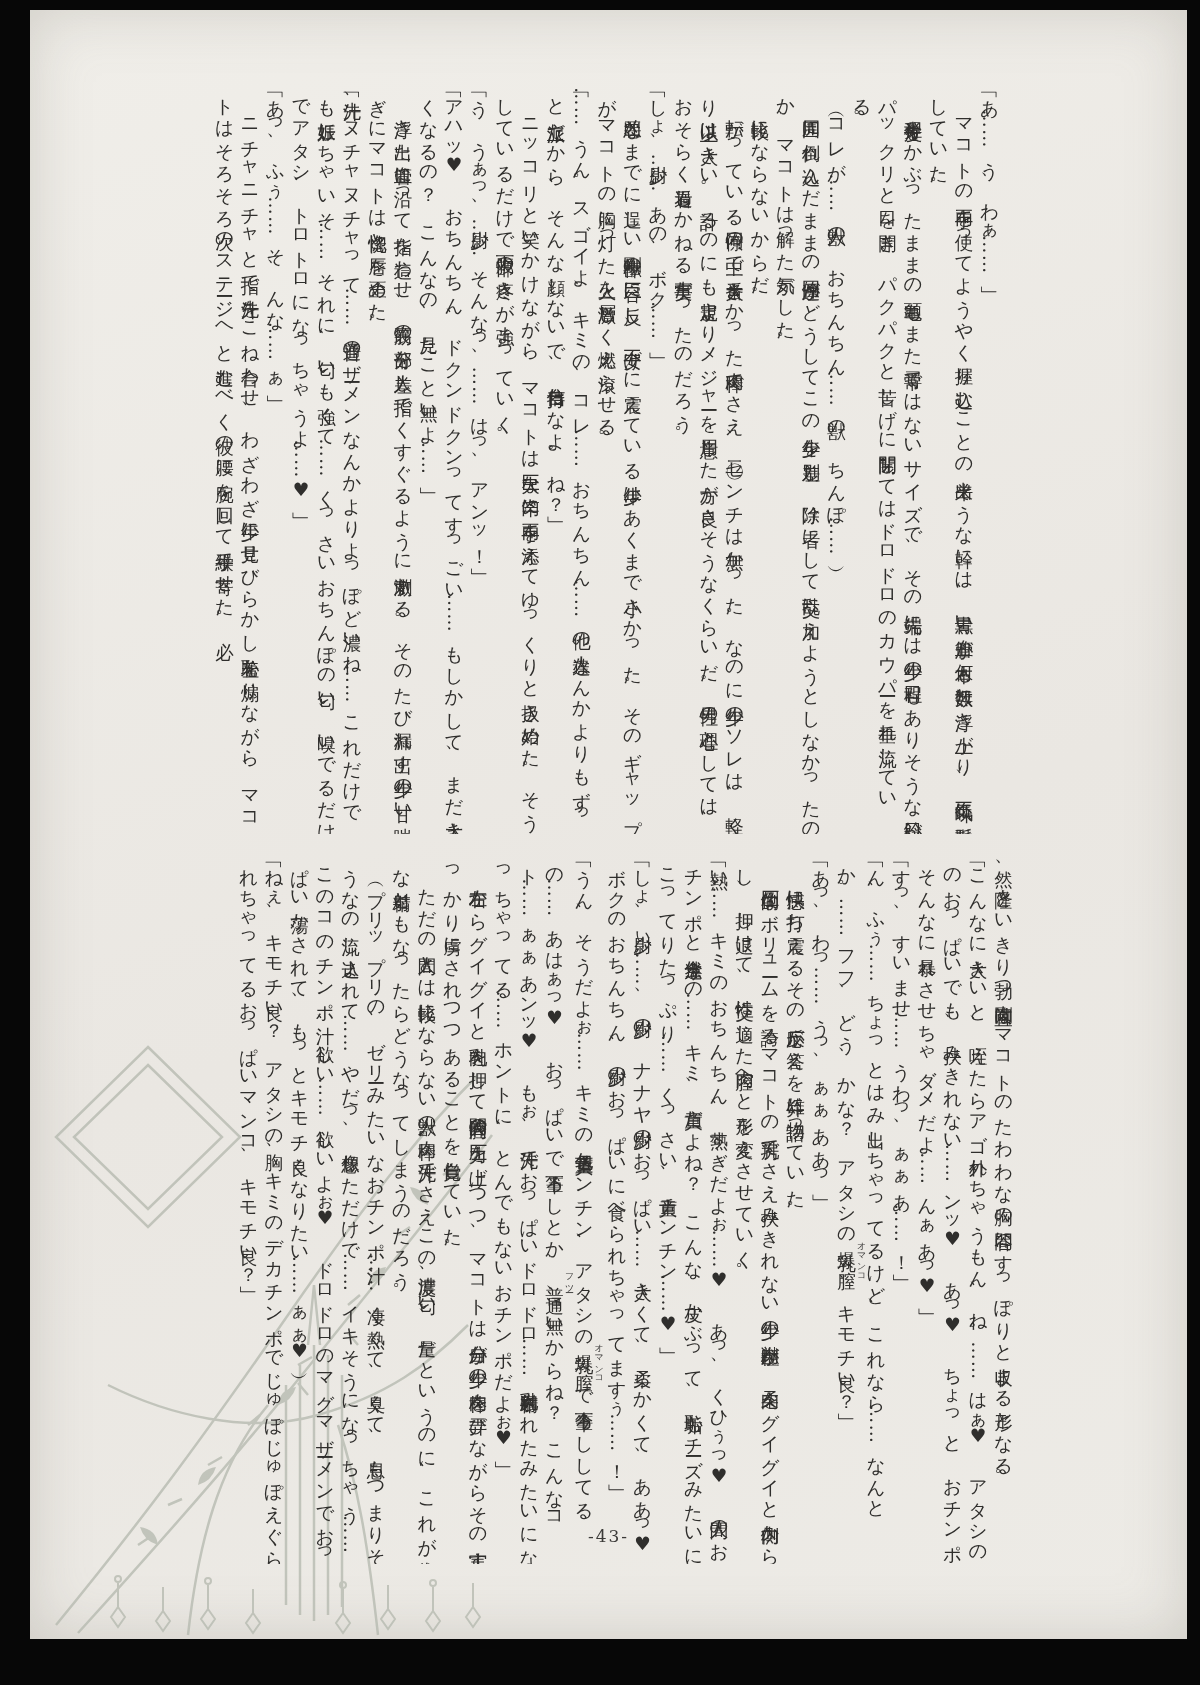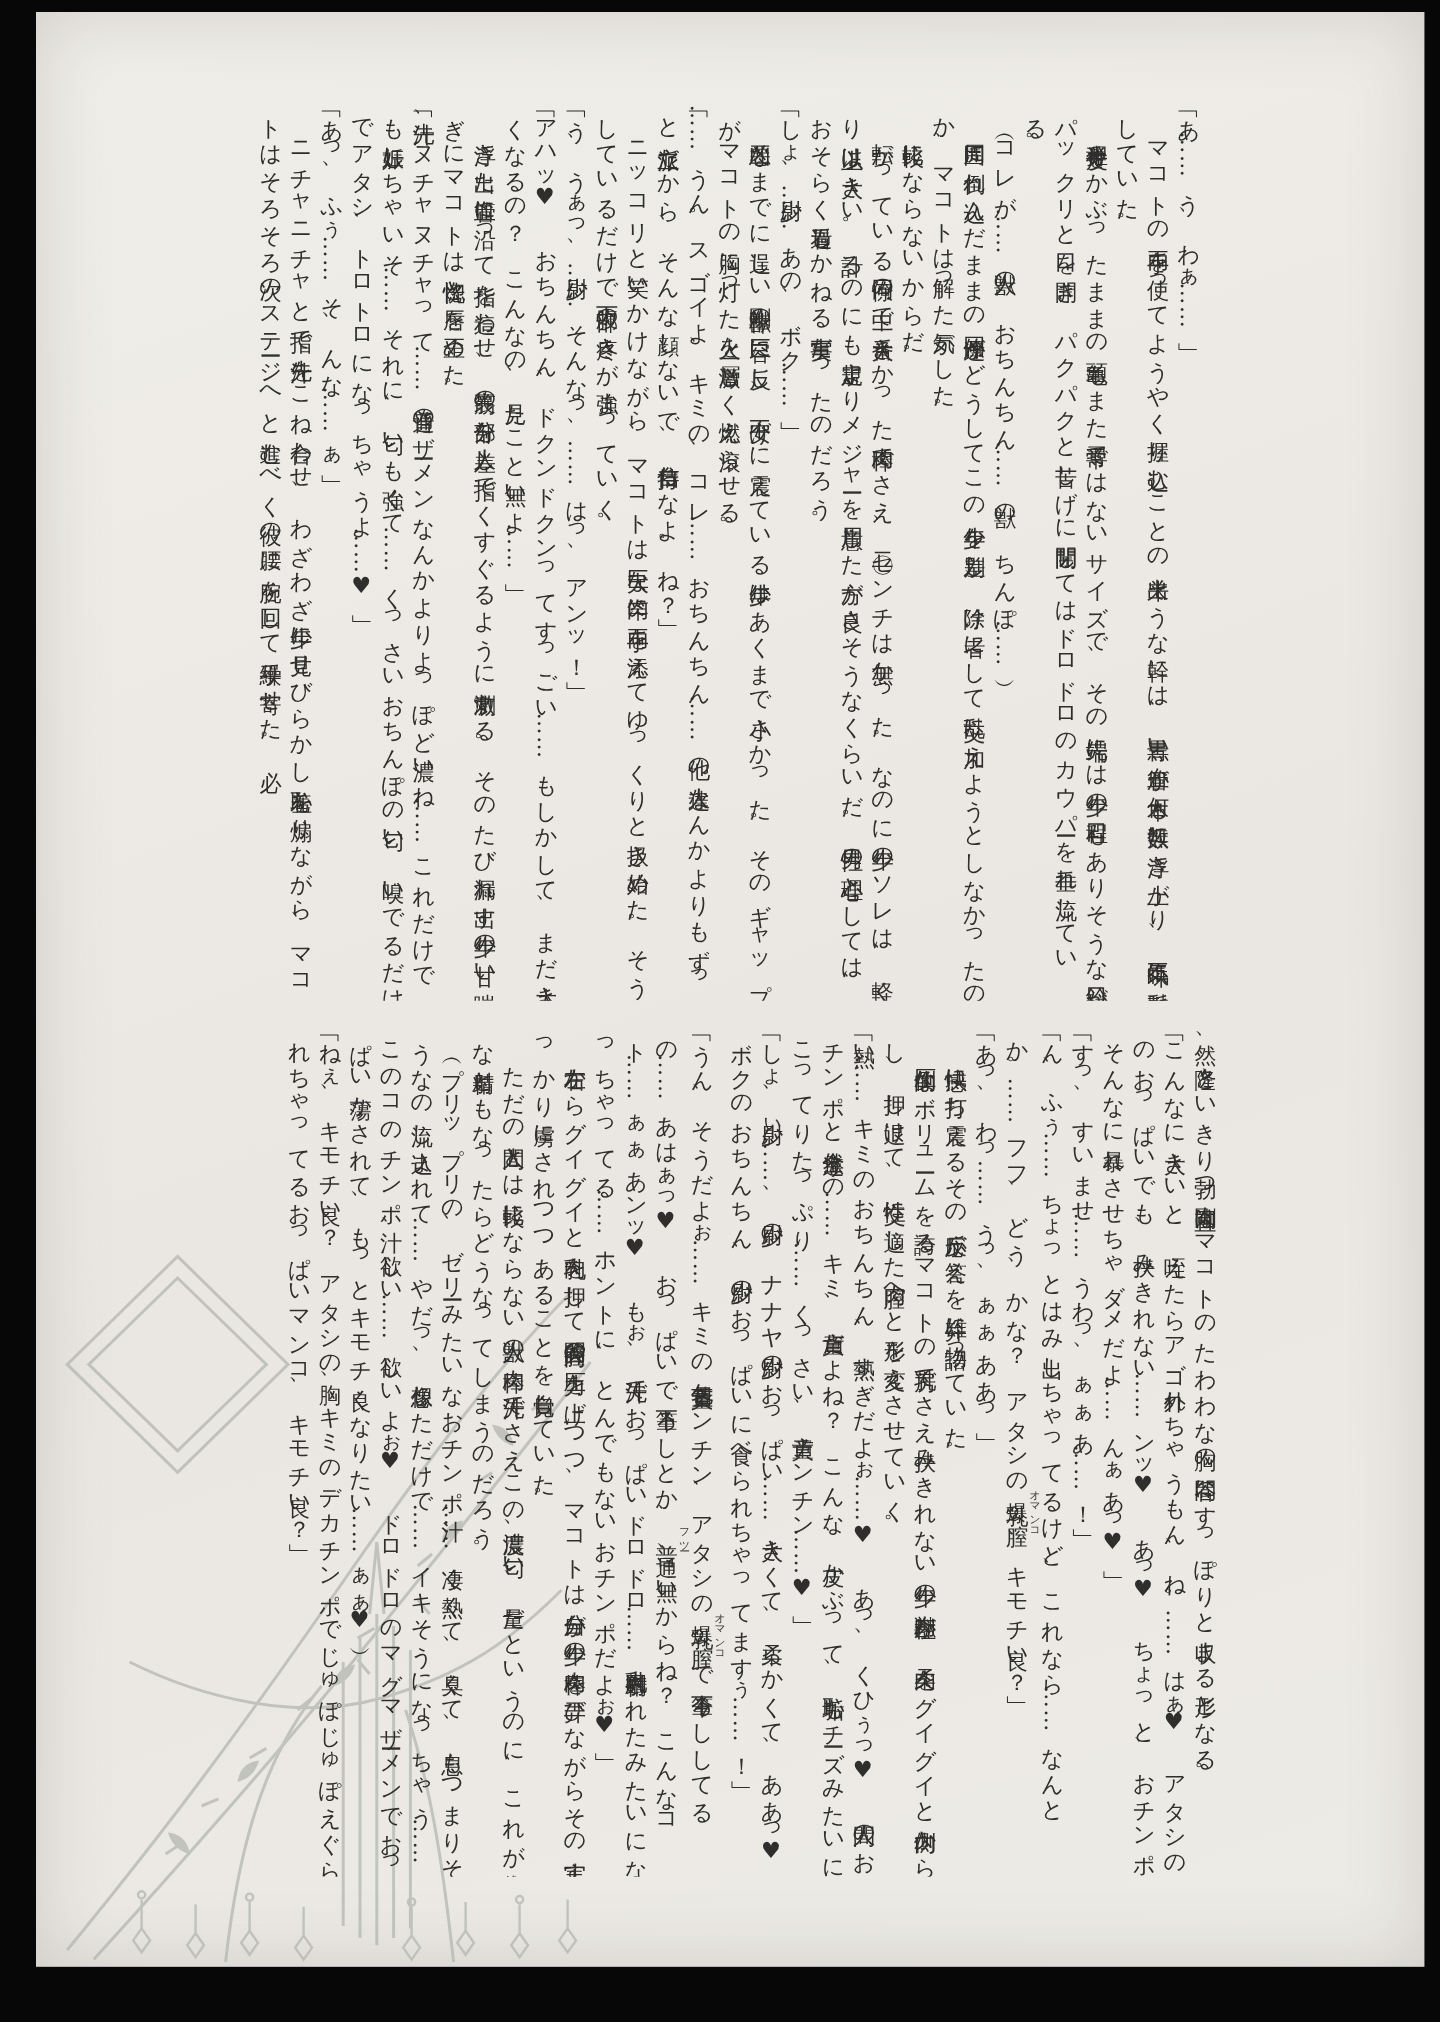--- a/index.html
+++ b/index.html
@@ -95,14 +95,15 @@
         <p>　圧倒的なボリュームを誇るマコトの乳房でさえ挟みきれない少年の獣肉柱が、柔肉をグイグイと内側から圧迫し、押し退けて、性交に適した肉膣へと形を変えさせていく。</p>
         <p>「熱い……キミのおちんちん、熱すぎだよぉ……♥　あっ、くひぅっ♥　人間のおチンポと全然違うの……キミ、童貞だよね？　こんな、皮かぶって、恥垢もチーズみたいにこってりたっぷり……くっさい、童貞チンチン……♥」</p>
         <p>「しょ、少尉ぃ……、少尉の、ナナヤ少尉のおっぱい……大きくて、柔らかくて、ああっ♥　ボクのおちんちん、少尉のおっぱいに食べられちゃってますぅ……！」</p>
         <p>「うん、そうだよぉ……キミの包茎童貞チンチン、アタシの爆乳<ruby>膣<rt>オマンコ</rt></ruby>で今筆下ろししてるの……あはぁっ♥　おっぱいで筆下ろしとか、<ruby>普通<rt>フツー</rt></ruby>、無いからね？　こんなコト……ぁぁあンッ♥　もぉ、先汁でおっぱいドロドロ……乳肉射精されたみたいになっちゃってる……ホントに、とんでもないおチンポだよぉ♥」</p>
         <p>　左右からグイグイと乳肉を押して谷間膣内の圧力を上げつつ、マコトは自分が少年の肉棒を弄びながらその実すっかり虜にされつつあることを自覚していた。</p>
         <p>　ただの人間とは比較にならない獣人の肉棒。先汁でさえこの濃度、匂い、量だというのに、これが本格的な射精ともなったらどうなってしまうのだろう。</p>
         <p>　（プリップリの、ゼリーみたいなおチンポ汁……凄く熱くて、臭くて、息もつまりそうなの流し込まれて……やだっ、想像しただけで……イキそうになっちゃう……このコのチンポ汁、欲しい……欲しいよぉ♥　ドロドロのマグマザーメンでおっぱい蕩かされて、もっとキモチ良くなりたい……ぁぁ♥）</p>
         <p>「ねぇ、キモチ良い？　アタシの胸、キミのデカチンポでじゅぽじゅぽえぐられちゃってるおっぱいマンコ、キモチ良い？」</p>
       </div>
 
+    <div class="folio">-43-</div>
   </div>
 </div>
 
 </body></html>

